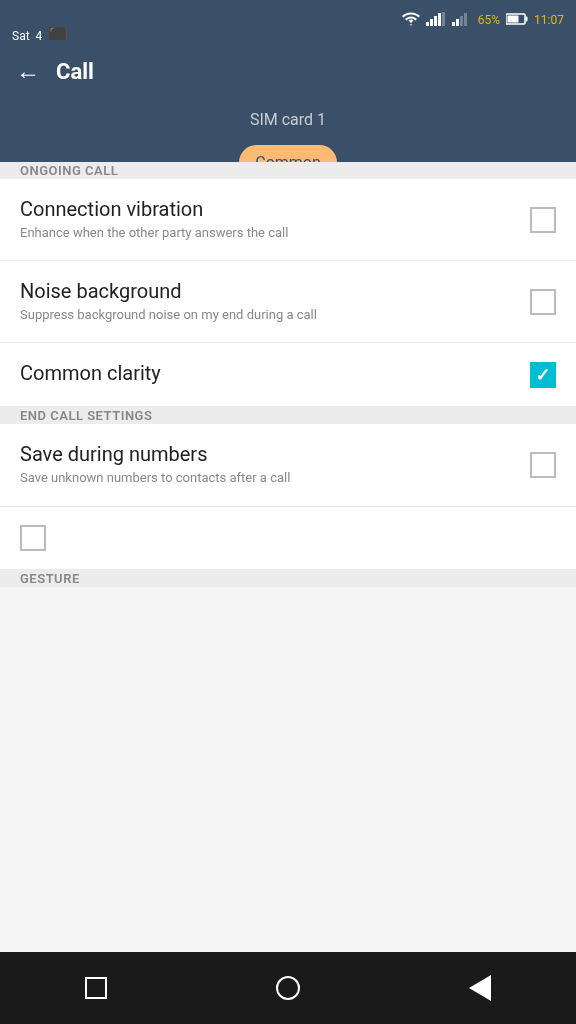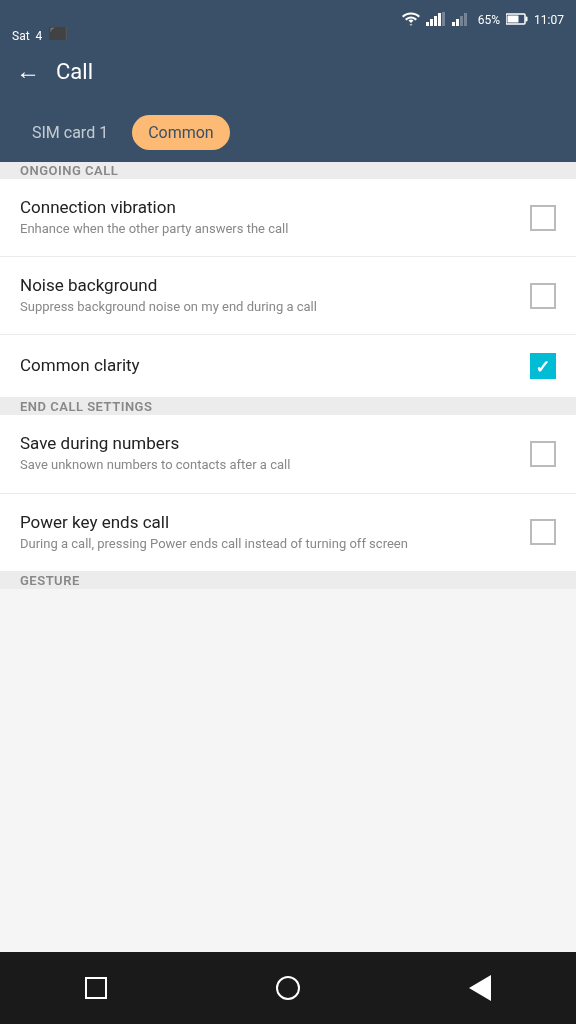--- a/index.html
+++ b/index.html
@@ -28,21 +28,21 @@
       align-items: center;
       gap: 6px;
       color: white;
       font-size: 12px;
       margin-top: 31px;
     }
     .status-right {
       display: flex;
       align-items: center;
       gap: 6px;
-      color: #ffffff;
+      color: #eab308;
       font-size: 12px;
     }
 
     
     .toolbar {
       background: #3a5068;
       height: 62px;
       display: flex;
       align-items: center;
       padding: 0 16px;
@@ -50,32 +50,33 @@
       flex-shrink: 0;
     }
     .toolbar-back {
       color: white;
       font-size: 24px;
       cursor: pointer;
     }
     .toolbar-title {
       color: white;
       font-size: 22px;
-      font-weight: 400;
+      font-weight: 700;
     }
 
     
     .tab-bar {
       background: #3a5068;
       height: 60px;
       display: flex;
       align-items: center;
       padding: 0 16px;
       gap: 8px;
       flex-shrink: 0;
+      flex-direction: column;
     }
     .tab {
       color: rgba(255,255,255,0.7);
       font-size: 16px;
       padding: 8px 16px;
       border-radius: 30px;
       cursor: pointer;
       white-space: nowrap;
     }
     .tab.active {
@@ -107,21 +108,21 @@
       display: flex;
       align-items: center;
       padding: 18px 20px;
       border-bottom: 1px solid #ebebeb;
       gap: 12px;
     }
     .setting-text {
       flex: 1;
     }
     .setting-title {
-      font-size: 17px;
+      font-size: 20px;
       color: #222;
       font-weight: 400;
       margin-bottom: 3px;
     }
     .setting-desc {
       font-size: 13px;
       color: #888;
       line-height: 1.4;
     }
 
@@ -280,24 +281,20 @@
 
   <div class="setting-row">
     <div class="setting-text">
       <div class="setting-title">Save during numbers</div>
       <div class="setting-desc">Save unknown numbers to contacts after a call</div>
     </div>
     <div class="checkbox"></div>
   </div>
 
   <div class="setting-row">
-    <div class="setting-text">
-      <div class="setting-title">Power key ends call</div>
-      <div class="setting-desc">During a call, pressing Power ends call instead of turning off screen</div>
-    </div>
     <div class="checkbox"></div>
   </div>
 
   <div class="section-header">GESTURE</div>
 
 </div>
 
 <div class="nav-bar">
   <div class="nav-btn">
     <div class="nav-square"></div>

